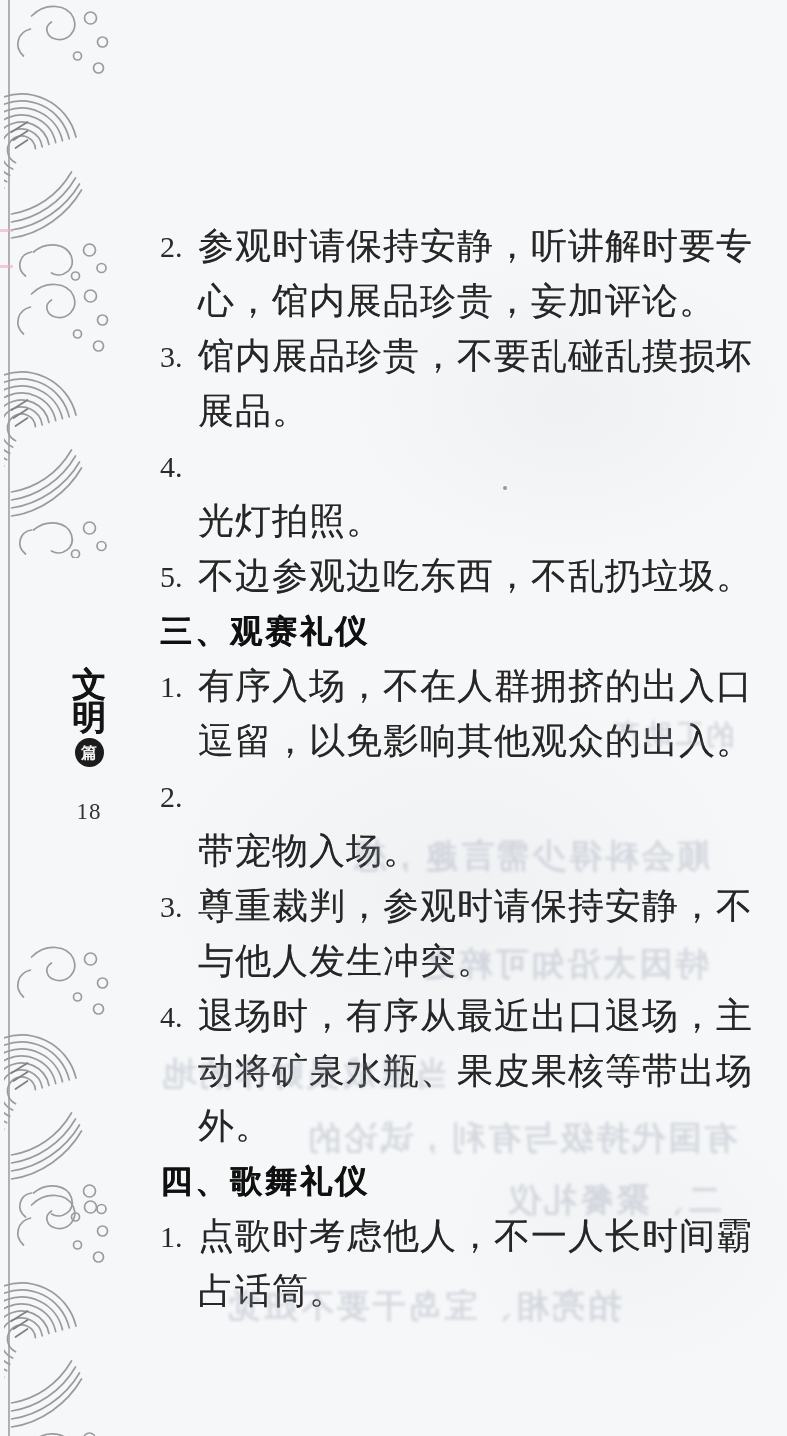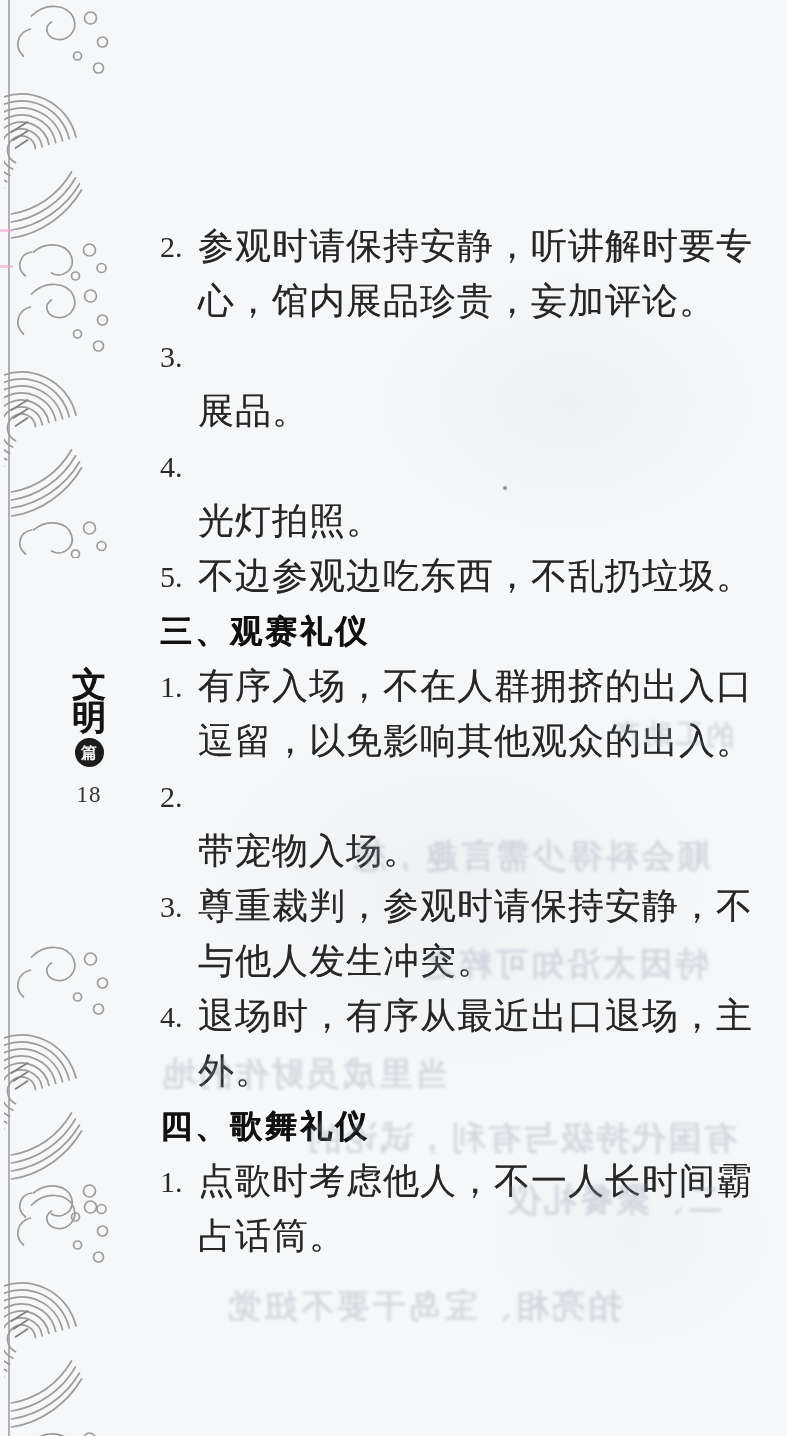--- a/index.html
+++ b/index.html
@@ -19,21 +19,21 @@
   .wave-strip{position:absolute;left:4px;}
   #wave-top{top:0;}
   #wave-bottom{top:941px;}
   .pink-tick{position:absolute;left:0;width:13px;height:3px;background:#f0a9cf;opacity:.6;}
 
   .margin-group{position:absolute;left:70px;top:668px;width:38px;display:flex;flex-direction:column;align-items:center;}
   .margin-char{font-weight:900;font-size:34px;line-height:33px;color:#141414;
     text-shadow:.5px 0 0 #141414;}
   .seal{margin-top:4px;width:29px;height:29px;border-radius:50%;background:#1c1c1c;
     color:#f2f2f0;font-size:16px;line-height:29px;text-align:center;font-weight:700;}
-  .page-number{margin-top:15px;font-size:23px;letter-spacing:1px;color:#333;}
+  .page-number{margin-top:32px;font-size:23px;letter-spacing:1px;color:#333;}
 
   .text-block{position:absolute;left:160px;top:219px;width:610px;}
   .line{height:55px;display:flex;align-items:center;white-space:nowrap;}
   .num{flex:0 0 38px;width:38px;font-size:30px;color:#2a2a2a;}
   .t{font-size:36px;letter-spacing:1px;color:#262626;text-shadow:0 0 .4px rgba(20,20,20,.45);text-align:center;}
   .heading{font-weight:700;}
   .heading .ht{font-size:32px;letter-spacing:3px;color:#101010;text-shadow:.4px 0 0 #101010;}
 
   .ghost{position:absolute;font-size:33px;letter-spacing:3px;color:#96a0b0;opacity:.34;
     filter:blur(1.6px);transform:scaleX(-1);white-space:nowrap;font-weight:600;}
@@ -99,20 +99,21 @@
       <div class="line">
         <span class="num">2.</span>
         <span class="t">参观时请保持安静，听讲解时要专</span>
       </div>
       <div class="line">
         <span class="num"></span>
         <span class="t">心，馆内展品珍贵，妄加评论。</span>
       </div>
       <div class="line">
         <span class="num">3.</span>
+        <span class="t">馆内展品珍贵，不要乱碰乱摸损坏</span>
       </div>
       <div class="line">
         <span class="num"></span>
         <span class="t">展品。</span>
       </div>
       <div class="line">
         <span class="num">4.</span>
       </div>
       <div class="line">
         <span class="num"></span>
@@ -147,20 +148,24 @@
       <div class="line">
         <span class="num"></span>
         <span class="t">与他人发生冲突。</span>
       </div>
       <div class="line">
         <span class="num">4.</span>
         <span class="t">退场时，有序从最近出口退场，主</span>
       </div>
       <div class="line">
         <span class="num"></span>
+        <span class="t">动将矿泉水瓶、果皮果核等带出场</span>
+      </div>
+      <div class="line">
+        <span class="num"></span>
         <span class="t">外。</span>
       </div>
       <div class="line heading">
         <span class="ht">四、歌舞礼仪</span>
       </div>
       <div class="line">
         <span class="num">1.</span>
         <span class="t">点歌时考虑他人，不一人长时间霸</span>
       </div>
       <div class="line">

